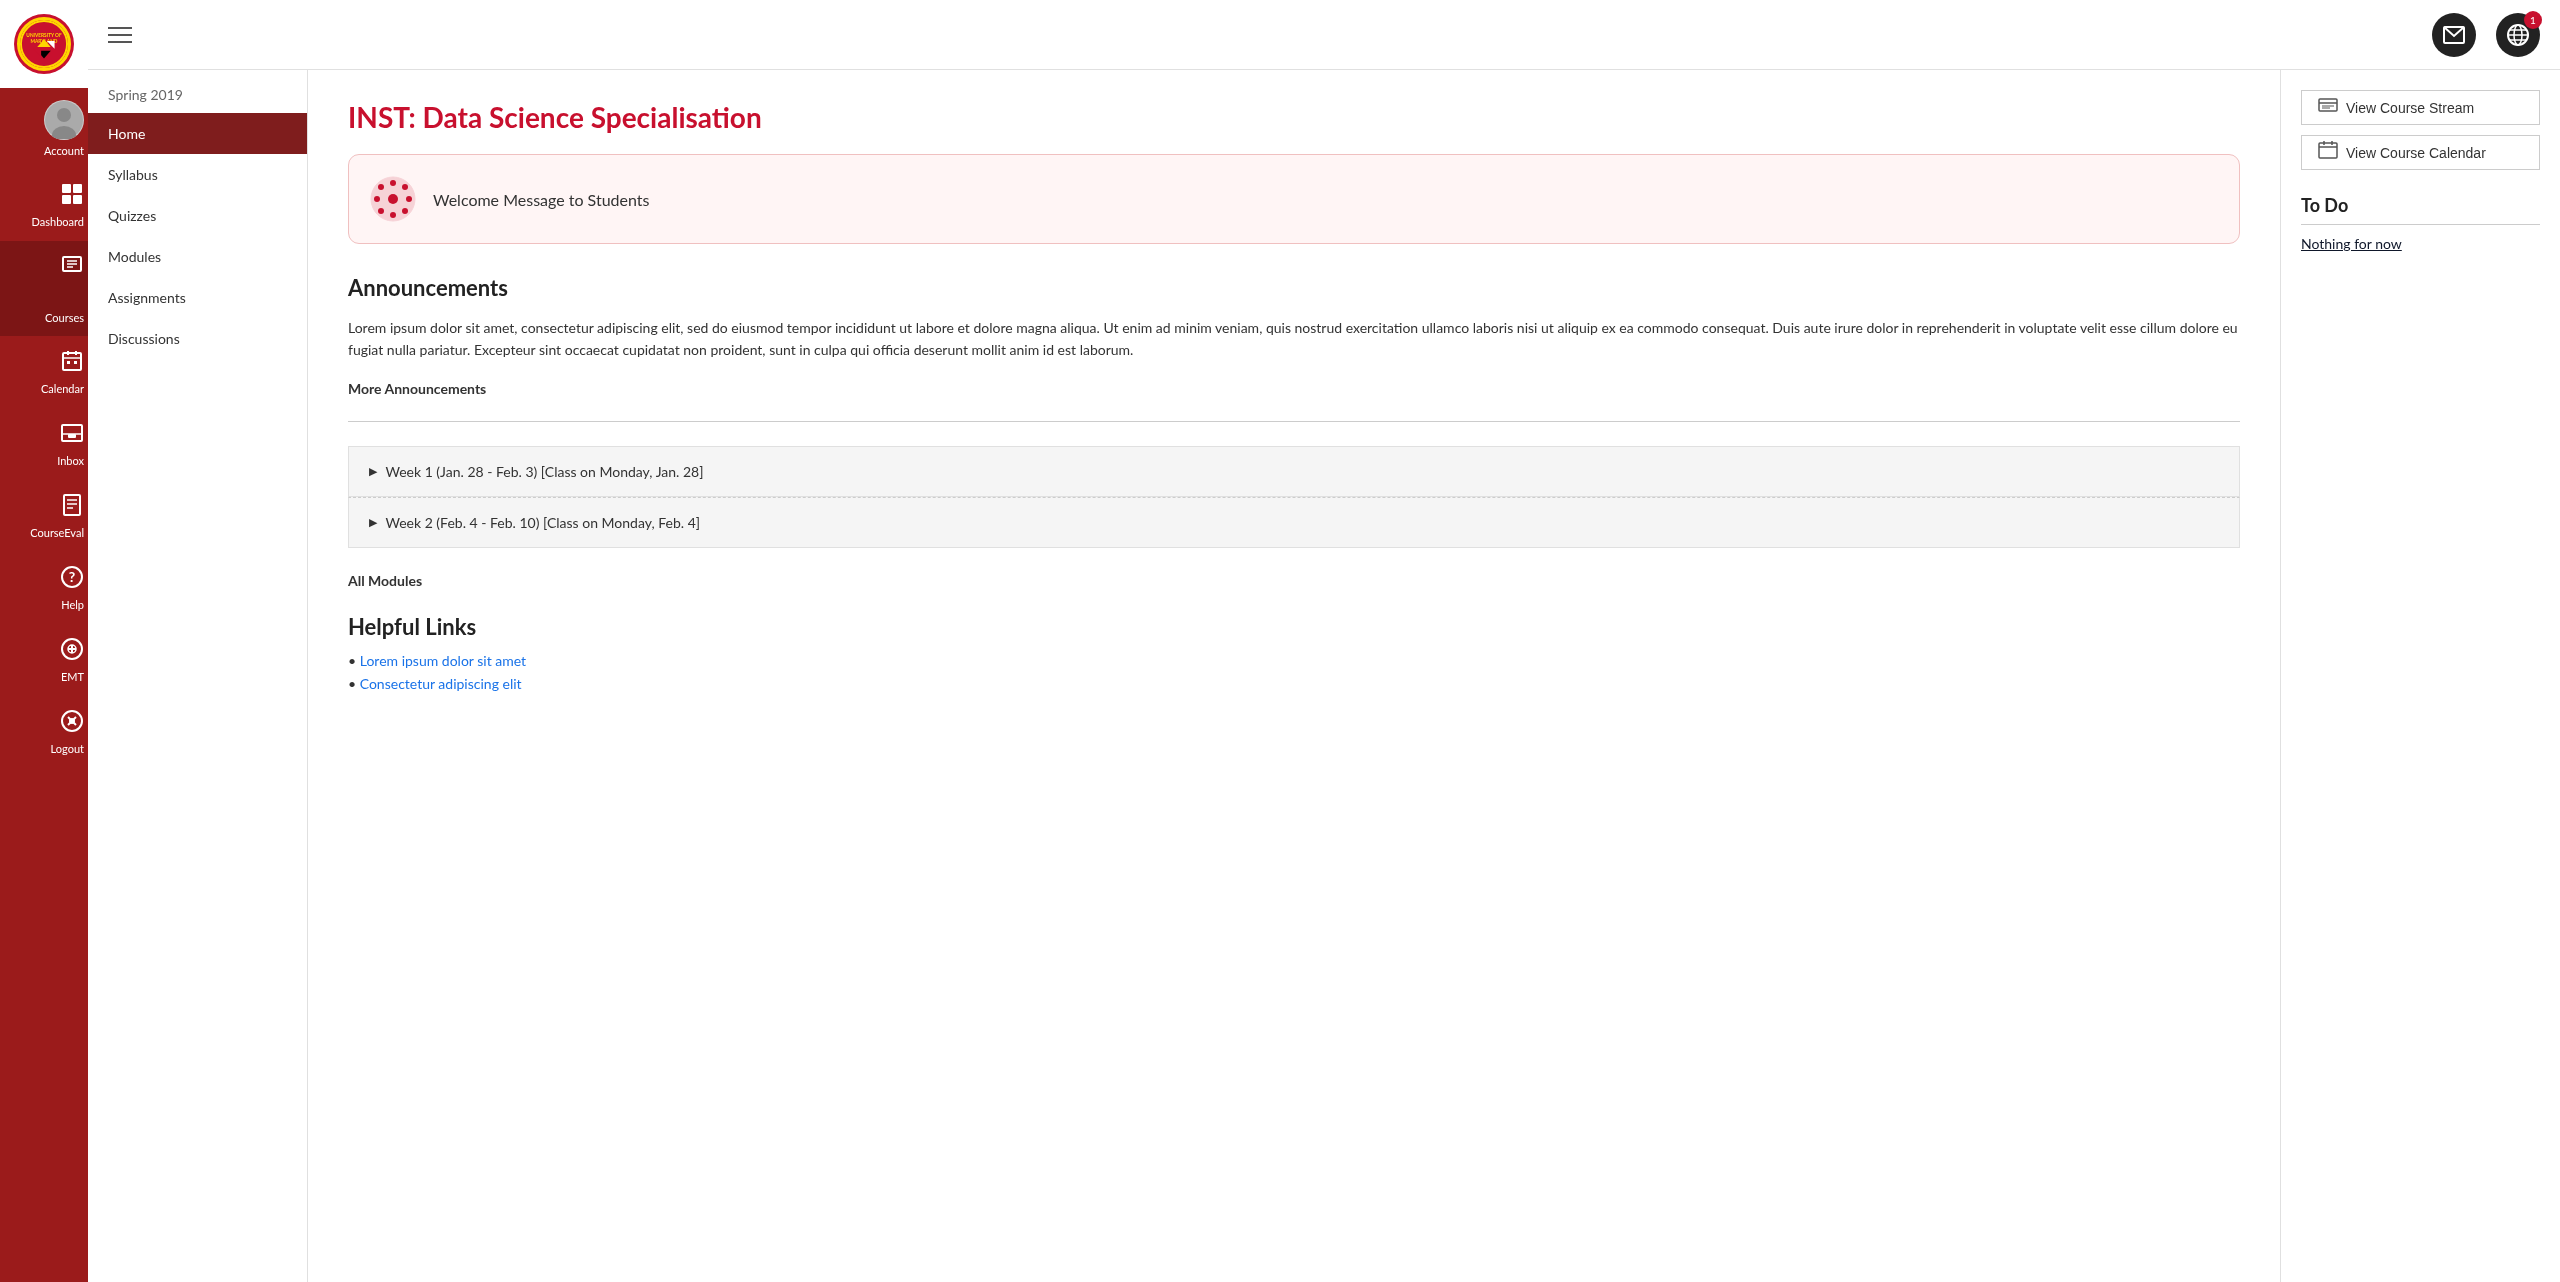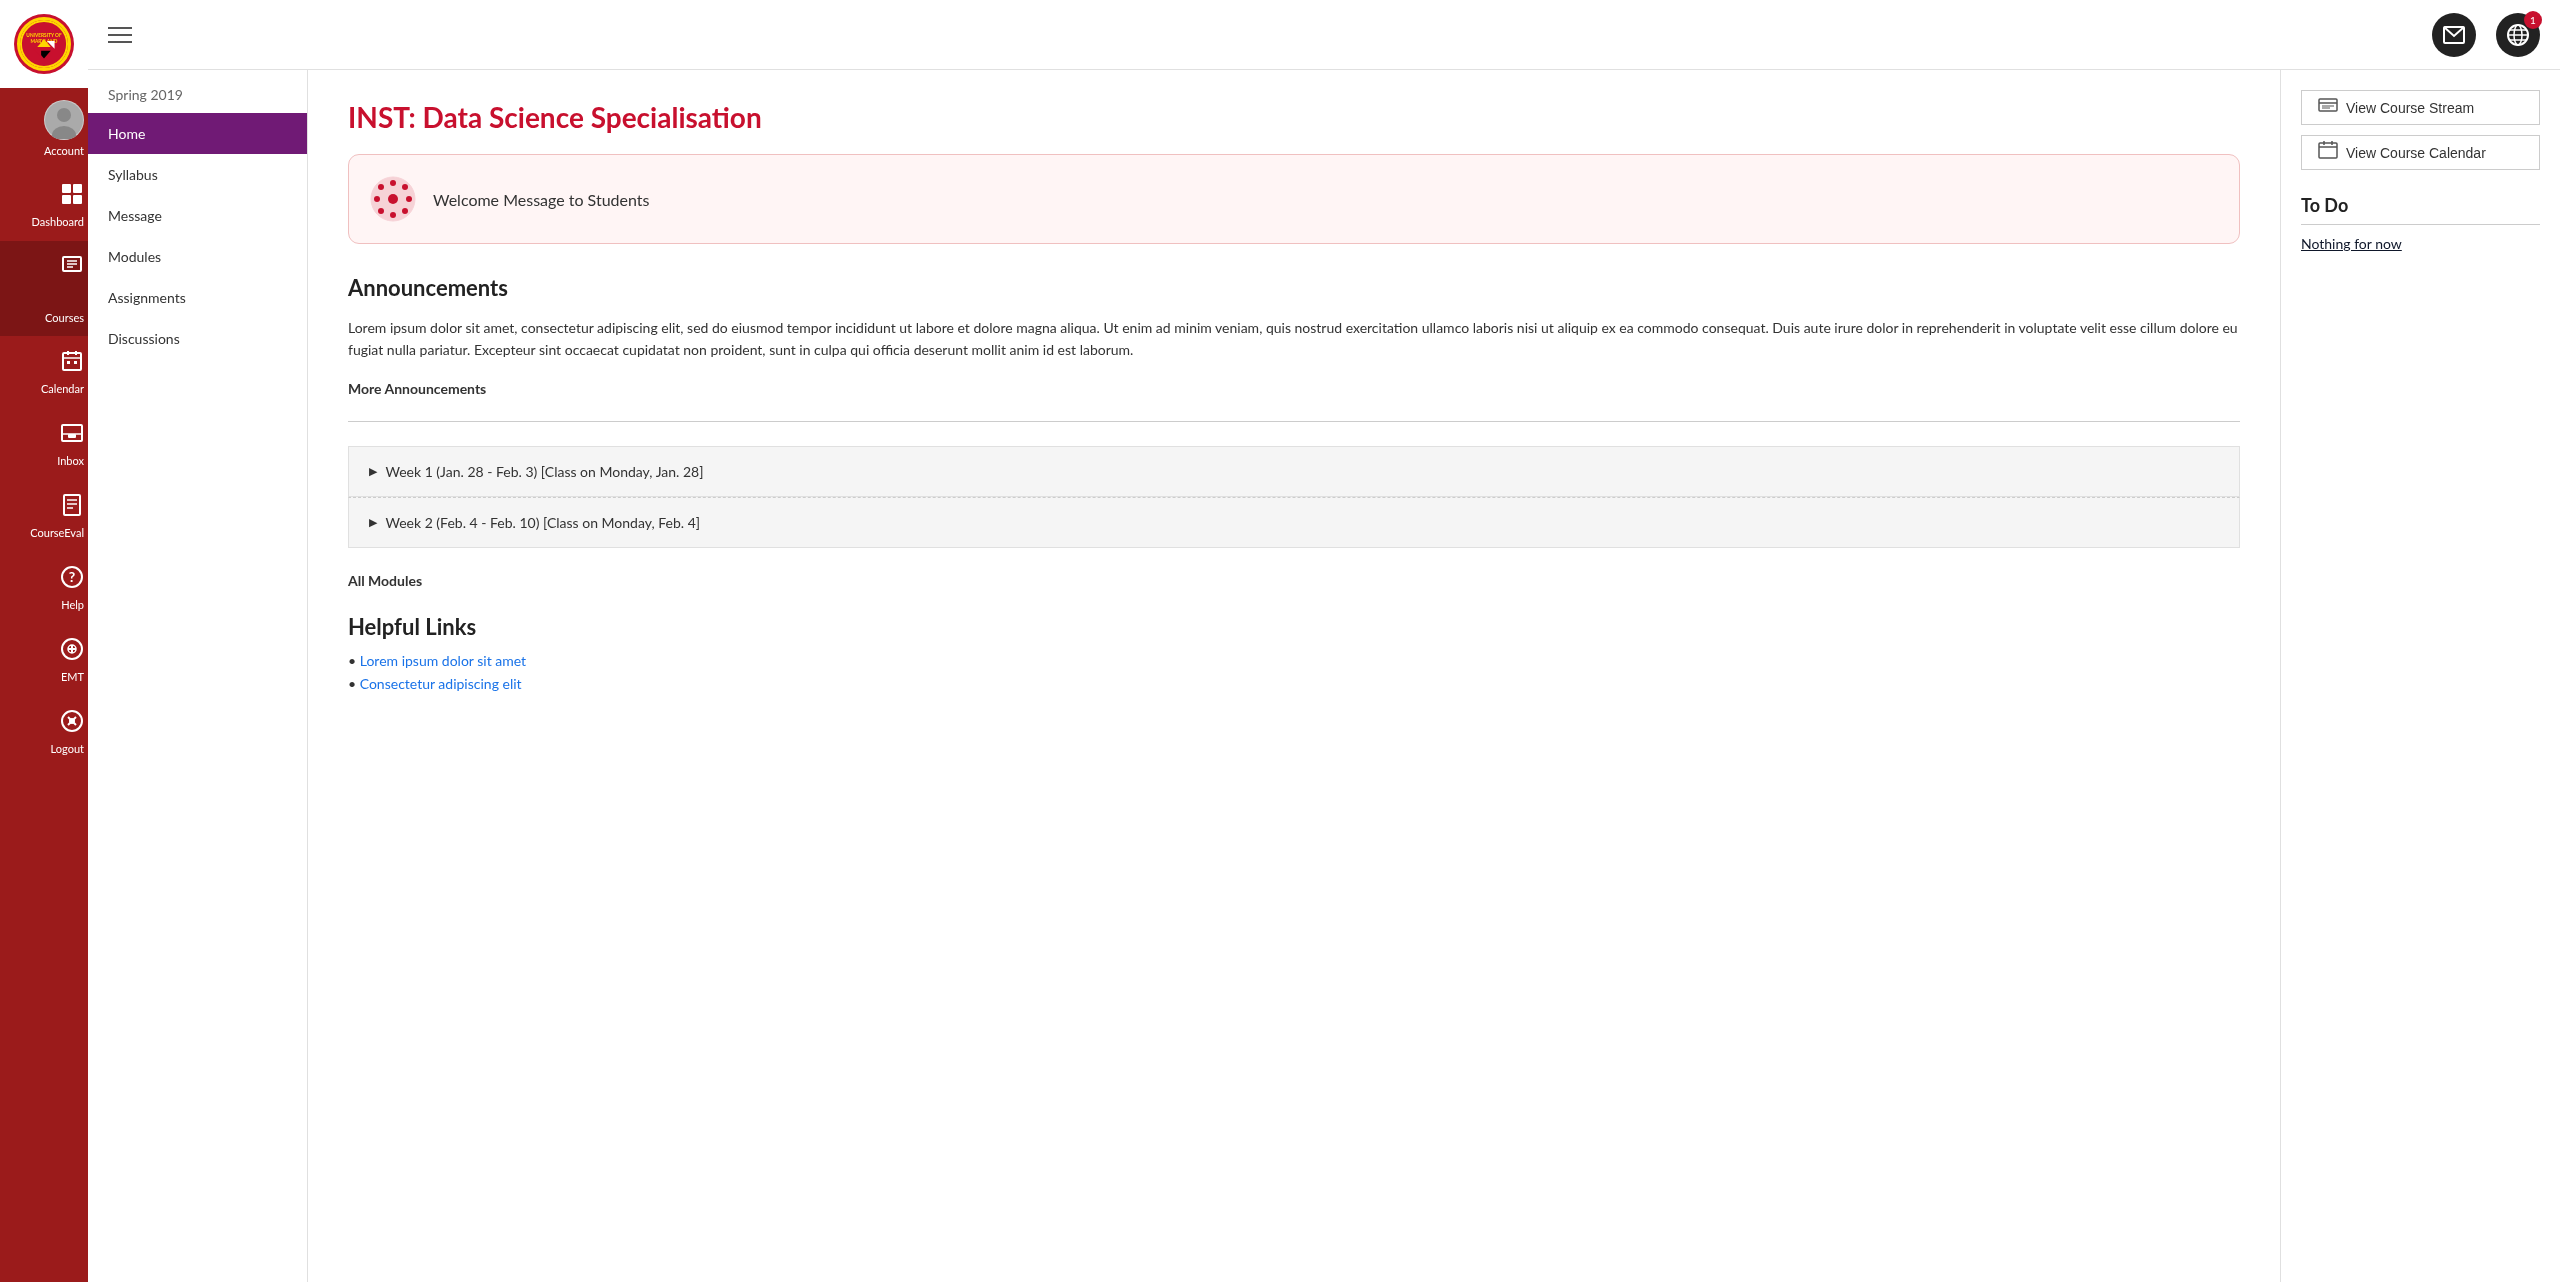--- a/index.html
+++ b/index.html
@@ -186,21 +186,21 @@
       padding: 0 20px 10px 20px;
     }
 
     .course-nav-item {
       padding: 12px 20px;
       font-size: 14px;
       cursor: pointer;
       color: #333;
     }
     .course-nav-item.active {
-      background: #701a75;
+      background: #7f1d1d;
       color: #fff;
     }
 
     
     .main-content {
       flex: 1;
       overflow-y: auto;
       padding: 30px 40px;
     }
 
@@ -513,21 +513,21 @@
       </div>
     </div>
   </div>
 
   <div class="body-area">
 
     <div class="course-nav">
       <div class="course-term">Spring 2019</div>
       <div class="course-nav-item active">Home</div>
       <div class="course-nav-item">Syllabus</div>
-      <div class="course-nav-item">Message</div>
+      <div class="course-nav-item">Quizzes</div>
       <div class="course-nav-item">Modules</div>
       <div class="course-nav-item">Assignments</div>
       <div class="course-nav-item">Discussions</div>
     </div>
 
     <div class="main-content">
 
       <h1 class="course-title">INST: Data Science Specialisation</h1>
 
       

